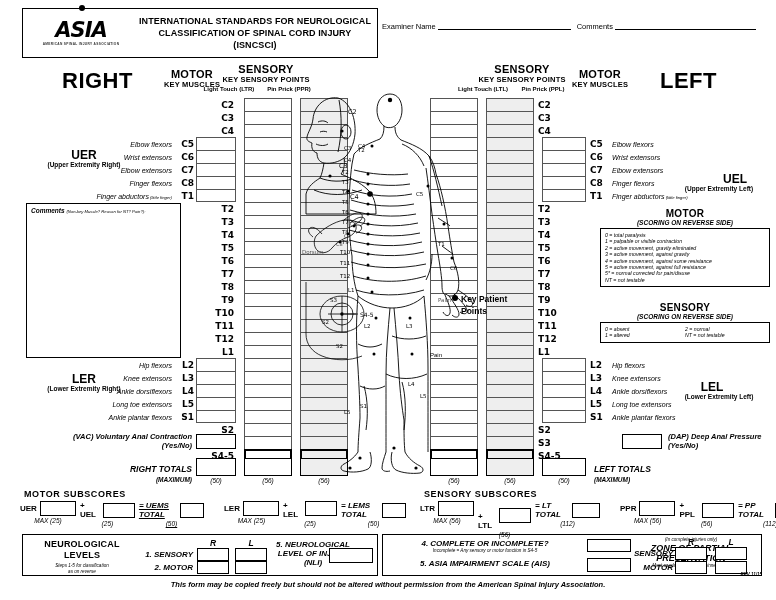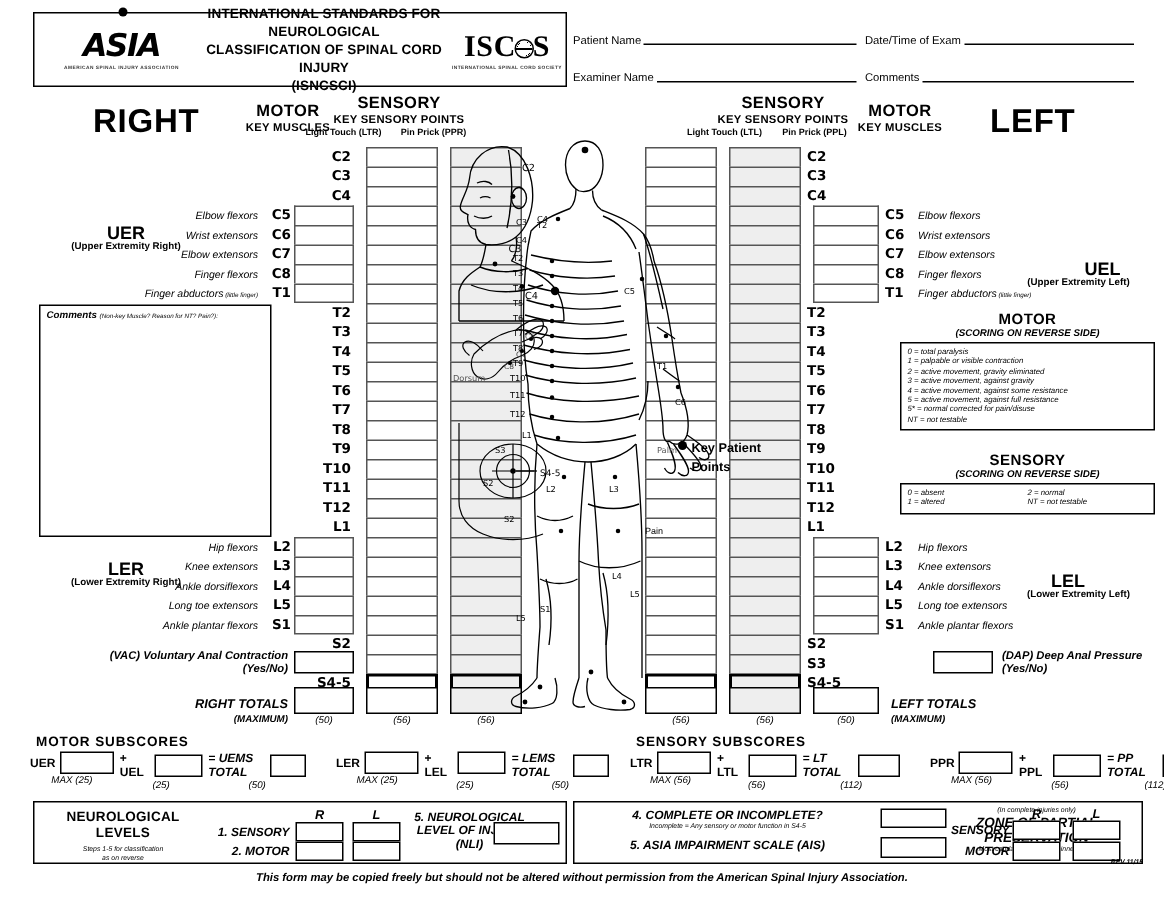--- a/index.html
+++ b/index.html
@@ -142,39 +142,23 @@
   <div class="asia-logo-wrap">
     <div class="asia-word">ASIA</div>
     <div class="asia-dot"></div>
     <div class="asia-sub">AMERICAN SPINAL INJURY ASSOCIATION</div>
   </div>
   <div class="header-title">
     <div>INTERNATIONAL STANDARDS FOR NEUROLOGICAL</div>
     <div>CLASSIFICATION OF SPINAL CORD INJURY</div>
     <div>(ISNCSCI)</div>
   </div>
-  <div class="iscos-logo-wrap">
-    <div class="iscos-word">
-      <span>ISC</span><span class="iscos-globe"></span><span>S</span>
-    </div>
-    <div class="iscos-sub">INTERNATIONAL SPINAL CORD SOCIETY</div>
-  </div>
 </div>
 
 <div class="abs" id="patient-info-block">
-  <div class="pi-row">
-    <div class="pi-cell" style="flex:1.05">
-      <span class="pi-label">Patient Name</span>
-      <span class="pi-line"></span>
-    </div>
-    <div class="pi-cell" style="flex:1">
-      <span class="pi-label">Date/Time of Exam</span>
-      <span class="pi-line"></span>
-    </div>
-  </div>
   <div class="pi-row">
     <div class="pi-cell" style="flex:1.05">
       <span class="pi-label">Examiner Name</span>
       <span class="pi-line"></span>
     </div>
     <div class="pi-cell" style="flex:1">
       <span class="pi-label">Comments</span>
       <span class="pi-line"></span>
     </div>
   </div>
@@ -519,21 +503,21 @@
       </div>
       <div class="sub-max" style="margin-top: 1px;">MAX (25)</div>
     </div>
     <div style="display: flex; flex-direction: column; align-items: center; margin-right: 4px;">
       <div style="display: flex; align-items: center;">
         <span class="sub-tag" style="margin-right: 3px;">+ UEL</span>
         <span class="sub-in" style="width: 36px; height: 15px;"></span>
       </div>
       <div class="sub-max" style="margin-top: 1px;">(25)</div>
     </div>
-    <div style="display: flex; flex-direction: column; align-items: center; margin-right: 20px;">
+    <div style="display: flex; flex-direction: column; align-items: center; margin-right: 20px; text-decoration: underline;">
       <div style="display: flex; align-items: center;">
         <span class="sub-tot" style="margin-right: 3px;">= UEMS TOTAL</span>
         <span class="sub-in" style="width: 36px; height: 15px;"></span>
       </div>
       <div class="sub-max" style="margin-top: 1px;">(50)</div>
     </div>
     <div style="display: flex; flex-direction: column; align-items: center; margin-right: 4px;">
       <div style="display: flex; align-items: center;">
         <span class="sub-tag" style="margin-right: 3px;">LER</span>
         <span class="sub-in" style="width: 36px; height: 15px;"></span>
@@ -560,21 +544,21 @@
 <div id="sensory-subscores-row" class="abs" style="left: 420px; top: 501px; width: 350px; height: 28px; display: flex; align-items: flex-start;">
     <div style="display: flex; flex-direction: column; align-items: center; margin-right: 4px;">
       <div style="display: flex; align-items: center;">
         <span class="sub-tag" style="margin-right: 3px;">LTR</span>
         <span class="sub-in" style="width: 36px; height: 15px;"></span>
       </div>
       <div class="sub-max" style="margin-top: 1px;">MAX (56)</div>
     </div>
     <div style="display: flex; flex-direction: column; align-items: center; margin-right: 4px;">
       <div style="display: flex; align-items: center;">
-        <span class="sub-tag" style="margin-right: 3px;">+ LTL</span>
+        <span class="sub-tag" style="margin-right: 3px; margin-top: 11px;">+ LTL</span>
         <span class="sub-in" style="width: 36px; height: 15px;"></span>
       </div>
       <div class="sub-max" style="margin-top: 1px;">(56)</div>
     </div>
     <div style="display: flex; flex-direction: column; align-items: center; margin-right: 20px;">
       <div style="display: flex; align-items: center;">
         <span class="sub-tot" style="margin-right: 3px;">= LT TOTAL</span>
         <span class="sub-in" style="width: 36px; height: 15px;"></span>
       </div>
       <div class="sub-max" style="margin-top: 1px;">(112)</div>

